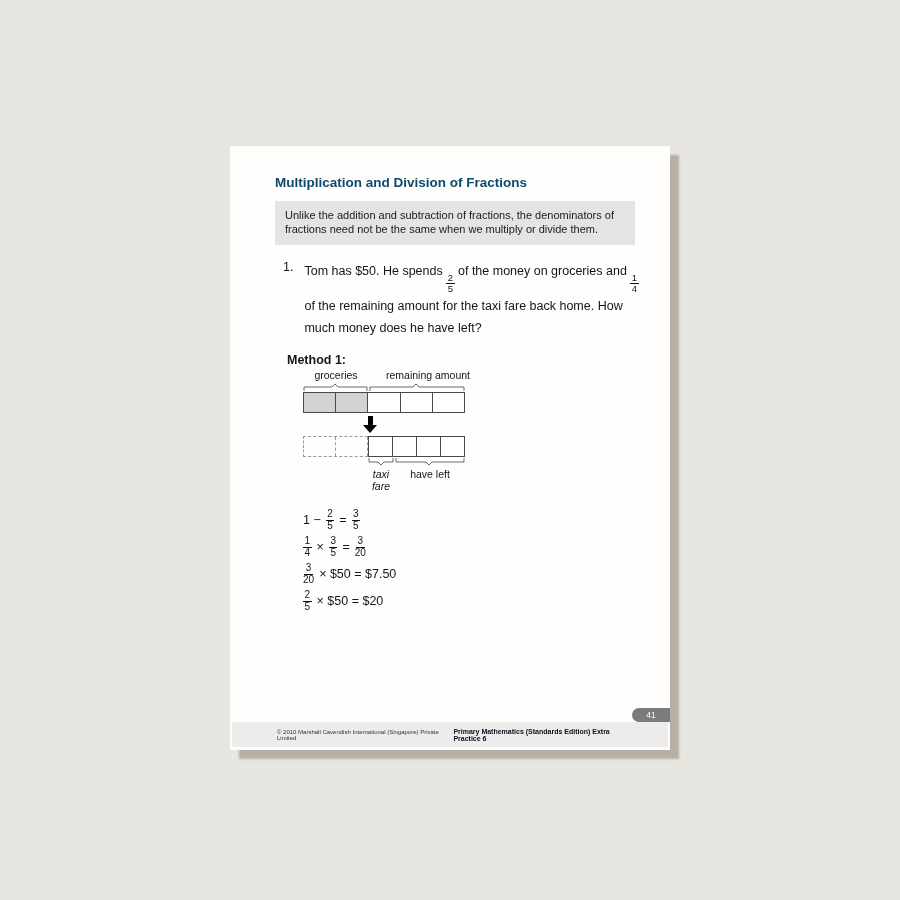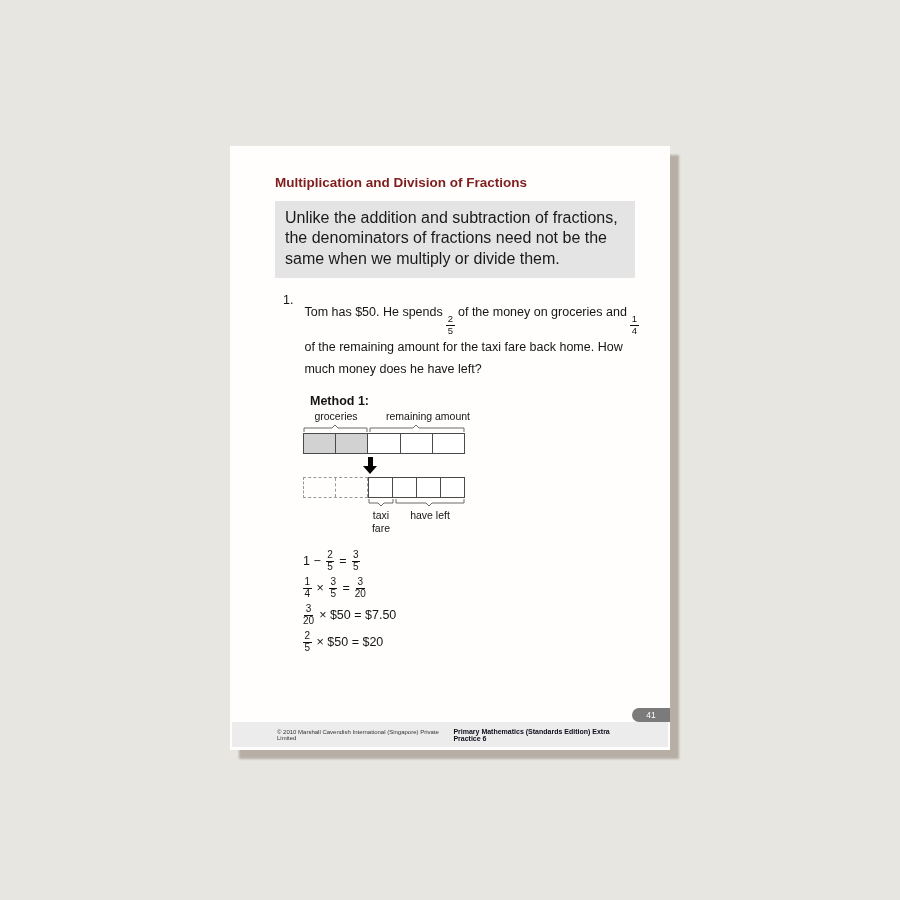--- a/index.html
+++ b/index.html
@@ -12,39 +12,39 @@
     overflow:hidden;
   }
   .sheet {
     position:absolute; left:230px; top:146px;
     width:440px; height:604px;
     background:#fffefd;
     box-shadow:9px 9px 2px #b7afa5;
   }
   .content { padding:29px 0 0 45px; }
 
-  .page-title { font-size:13.5px; font-weight:bold; color:#7f1d1d; }
+  .page-title { font-size:13.5px; font-weight:bold; color:#0c4a6e; }
 
   .intro-box {
     margin-top:11px; width:360px;
     background:#e4e4e4;
     padding:7px 10px 9px 10px;
-    font-size:16px; line-height:1.28; color:#1a1a1a;
+    font-size:11px; line-height:1.28; color:#1a1a1a;
   }
 
   .problem { margin-top:15px; margin-left:8px; display:flex; gap:11px; font-size:12.5px; }
-  .problem-text { width:350px; line-height:22px;margin-top:8px; }
+  .problem-text { width:350px; line-height:22px; }
 
   .frac {
     display:inline-flex; flex-direction:column; align-items:center;
     line-height:1.08; vertical-align:-6px; font-size:9.5px;
   }
   .frac .fn { border-bottom:1px solid #111; padding:0 1.5px; }
 
-  .method-label { margin-top:14px; margin-left:35px; font-size:12.5px; font-weight:bold; }
+  .method-label { margin-top:14px; margin-left:12px; font-size:12.5px; font-weight:bold; }
 
   .diagram { margin-left:28px; margin-top:2px; width:162px; font-size:10.5px; }
   .top-labels { position:relative; height:14px; }
   .top-labels .lab { position:absolute; white-space:nowrap; transform:translateX(-50%); }
   .lab-groceries { left:33px; }
   .lab-remaining { left:125px; }
   .brace { display:block; }
   .brace polyline { fill:none; stroke:#6a6a6a; stroke-width:1; }
 
   .bar-top { display:flex; width:162px; height:21px; border:1px solid #4a4a4a; }
@@ -58,21 +58,21 @@
 
   .bar-bottom-row { display:flex; width:162px; height:21px; }
   .dashed-box { display:flex; width:65px; border:1px dashed #9a9a9a; border-right:none; }
   .dashed-box .dcell { flex:1; border-right:1px dashed #9a9a9a; }
   .solid-box { display:flex; width:97px; border:1px solid #4a4a4a; }
   .solid-box .cell { flex:1; border-right:1px solid #4a4a4a; background:#fff; }
   .solid-box .cell:last-child { border-right:none; }
 
   .bottom-labels { position:relative; height:30px; margin-top:2px; line-height:1.2; }
   .bottom-labels .lab { position:absolute; transform:translateX(-50%); text-align:center; }
-  .lab-taxi { left:78px; width:30px; }
+  .lab-taxi { left:78px; width:30px;font-style:italic; }
   .lab-money { left:127px; width:44px; }
 
   .equations { margin-left:28px; margin-top:9px; font-size:12.5px; }
   .eq { display:flex; align-items:center; height:27px; gap:5px; }
   .eq .frac { vertical-align:0; font-size:10px; }
 
   .answer { margin-left:28px; margin-top:14px; font-size:12.5px; }
 
   .page-badge {
     position:absolute; right:0; top:562px;

